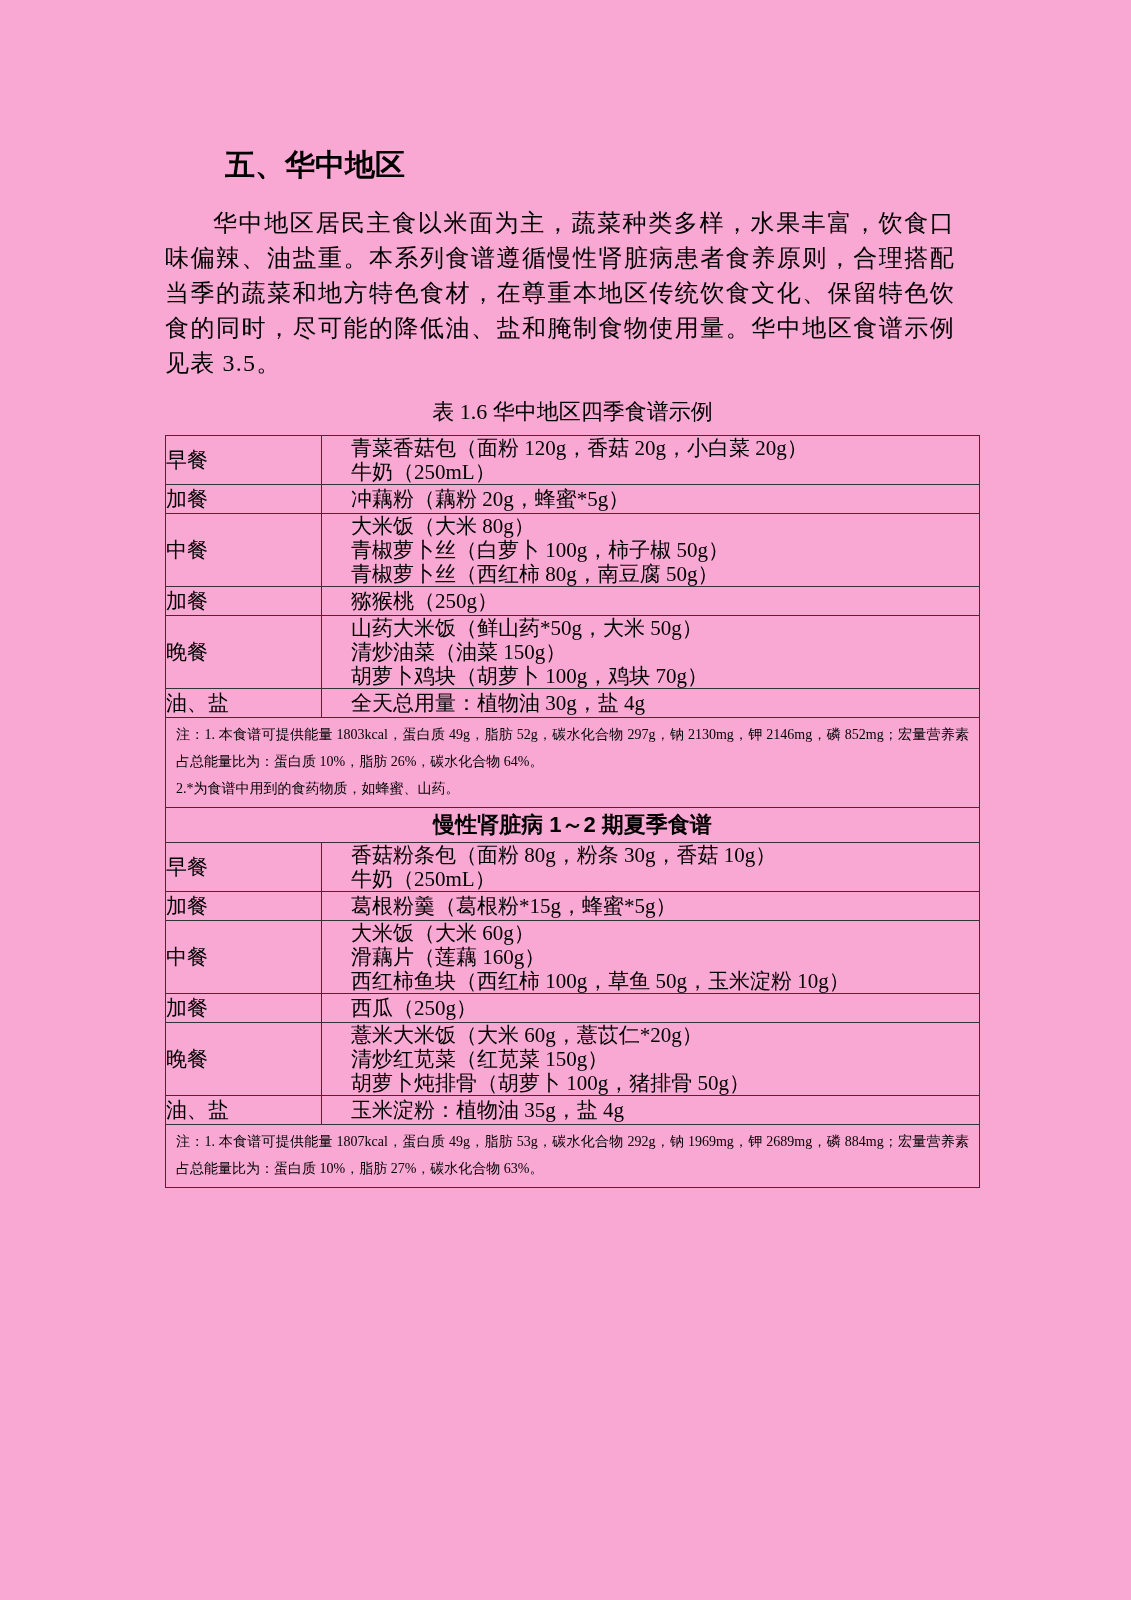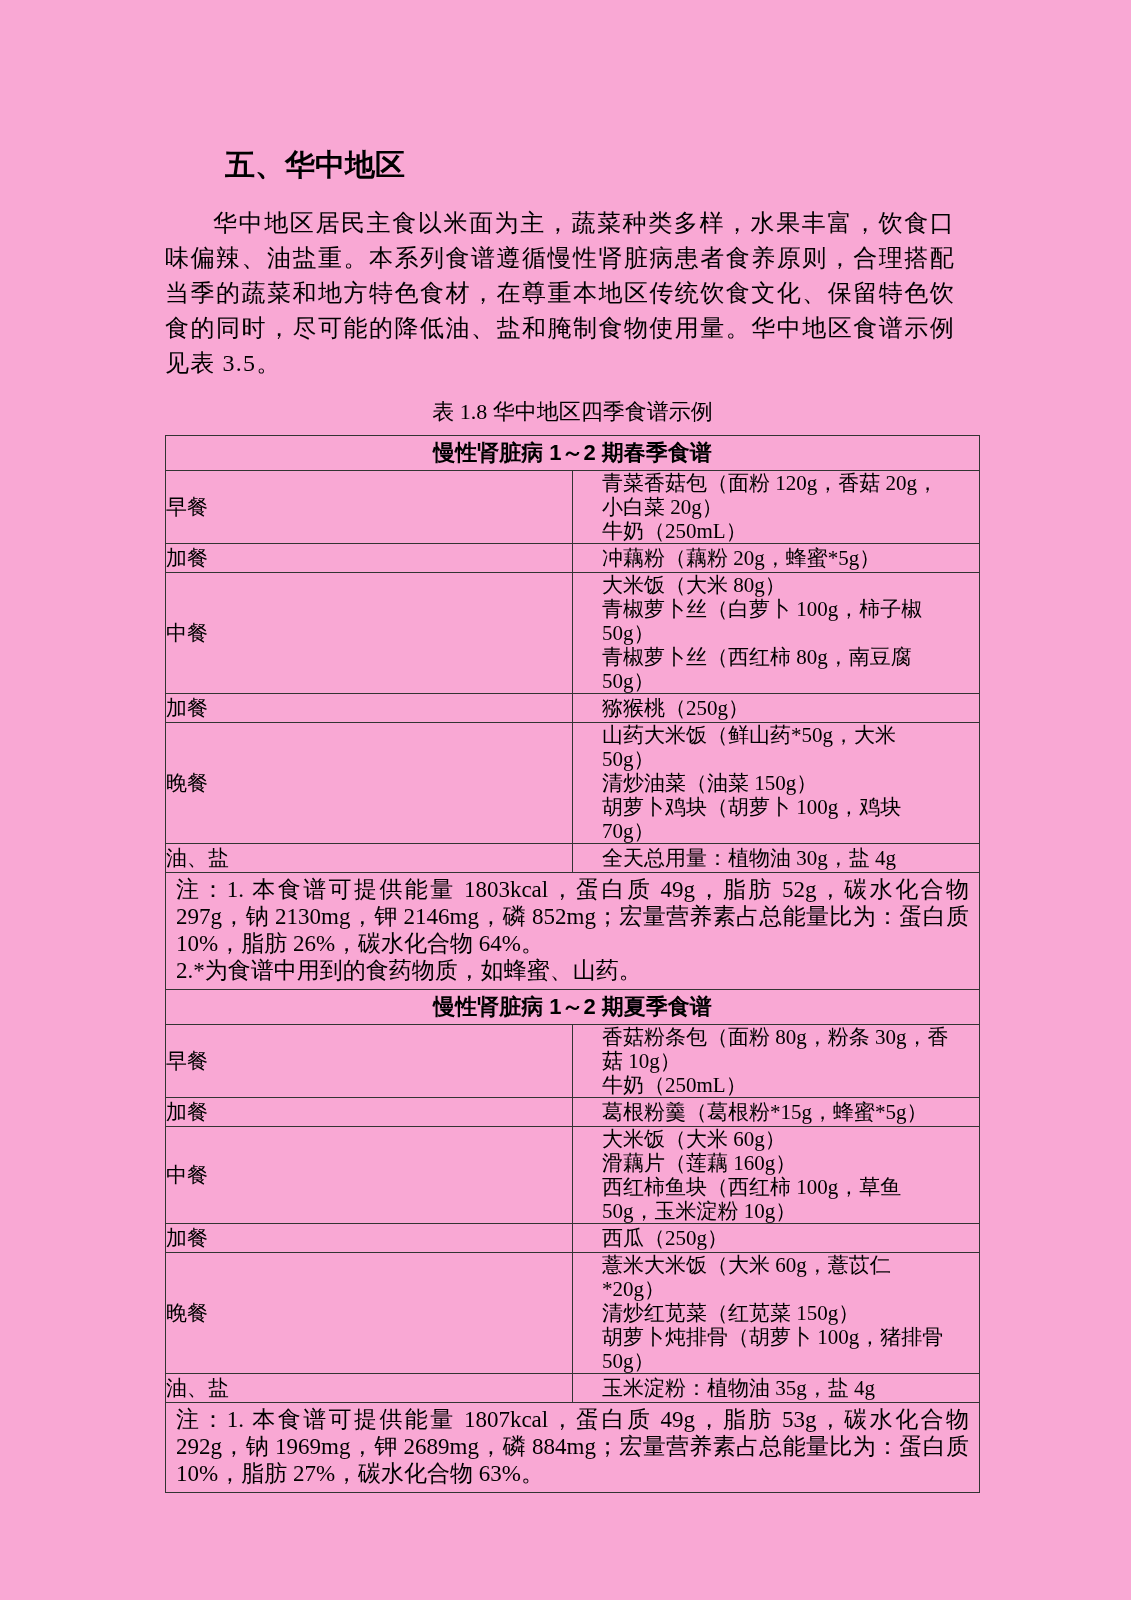--- a/index.html
+++ b/index.html
@@ -68,39 +68,36 @@
     padding: 0;
     font-family: Liberation Serif, serif;
   }
   .meal-content {
     font-size: 21px;
     line-height: 24px;
     padding: 0 29px;
     vertical-align: middle;
   }
   .note-cell {
-    font-size: 23px;
+    font-size: 14px;
     line-height: 27px;
     padding: 3px 10px 5px 10px;
     text-align: justify;
   }
 </style>
 </head>
 <body>
 
 <div class="page">
   <div class="content">
     <h2 class="heading">五、华中地区</h2>
     <p class="body-para">华中地区居民主食以米面为主，蔬菜种类多样，水果丰富，饮食口味偏辣、油盐重。本系列食谱遵循慢性肾脏病患者食养原则，合理搭配当季的蔬菜和地方特色食材，在尊重本地区传统饮食文化、保留特色饮食的同时，尽可能的降低油、盐和腌制食物使用量。华中地区食谱示例见表 3.5。</p>
-    <div class="table-caption">表 1.8 华中地区四季食谱示例</div>
+    <div class="table-caption">表 1.6 华中地区四季食谱示例</div>
     <table class="recipe-table">
       <tbody>
-          <tr>
-            <td colspan="2" class="section-header">慢性肾脏病 1～2 期春季食谱</td>
-          </tr>
           <tr>
             <td class="meal-label">早餐</td>
             <td class="meal-content">
               <div class="meal-line">青菜香菇包（面粉 120g，香菇 20g，小白菜 20g）</div>
               <div class="meal-line">牛奶（250mL）</div>
             </td>
           </tr>
           <tr>
             <td class="meal-label">加餐</td>
             <td class="meal-content">

